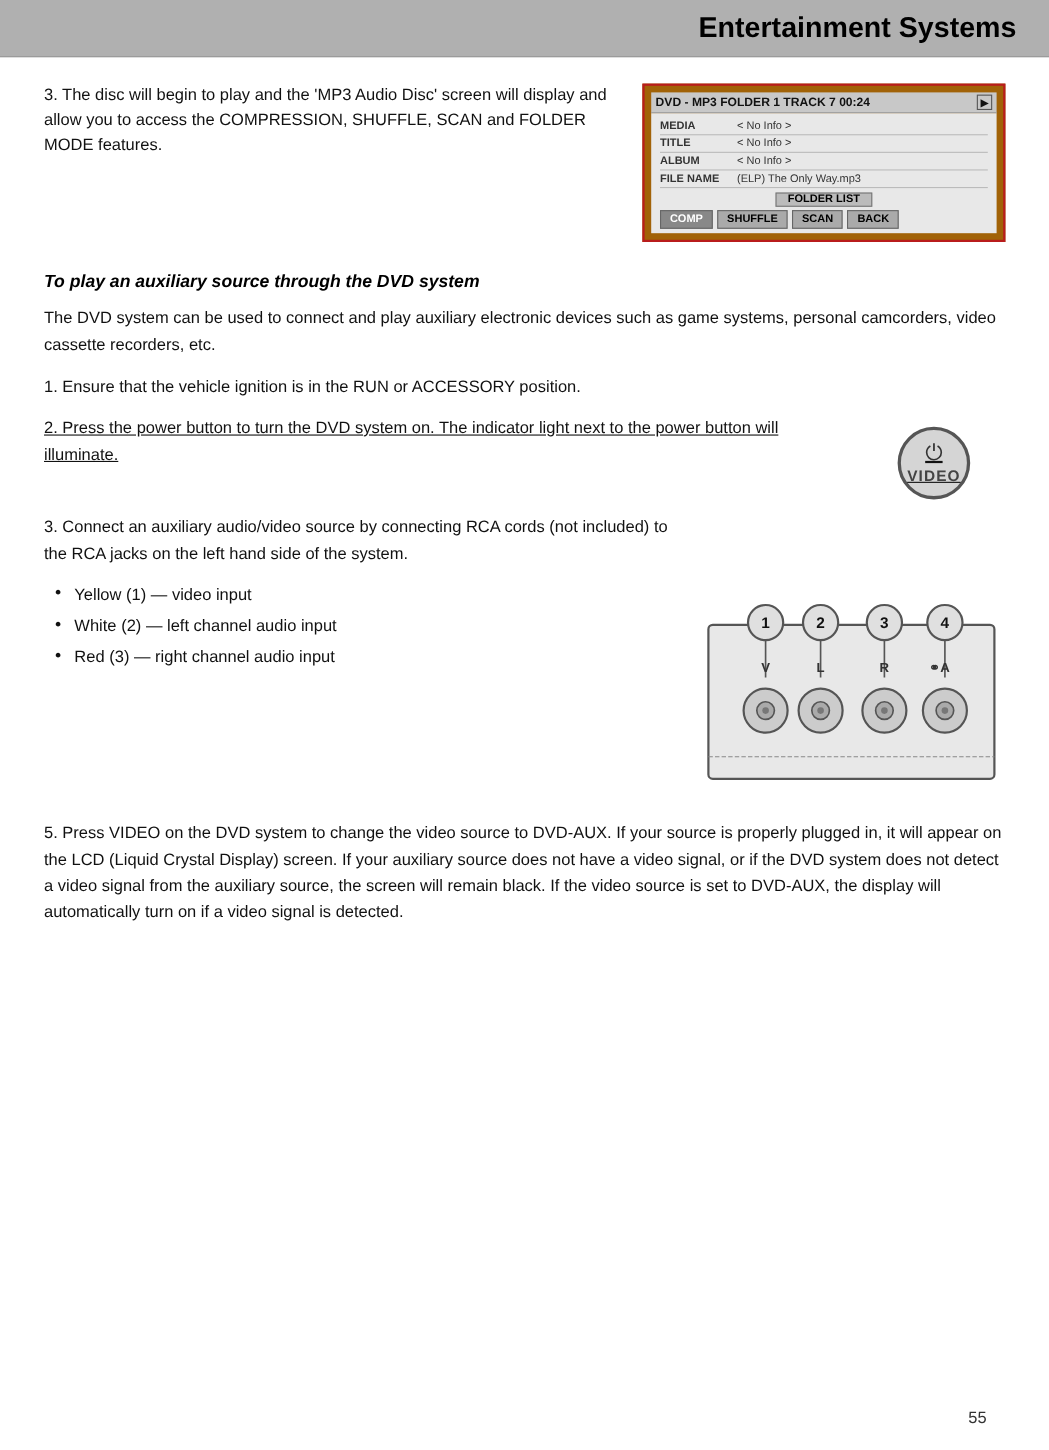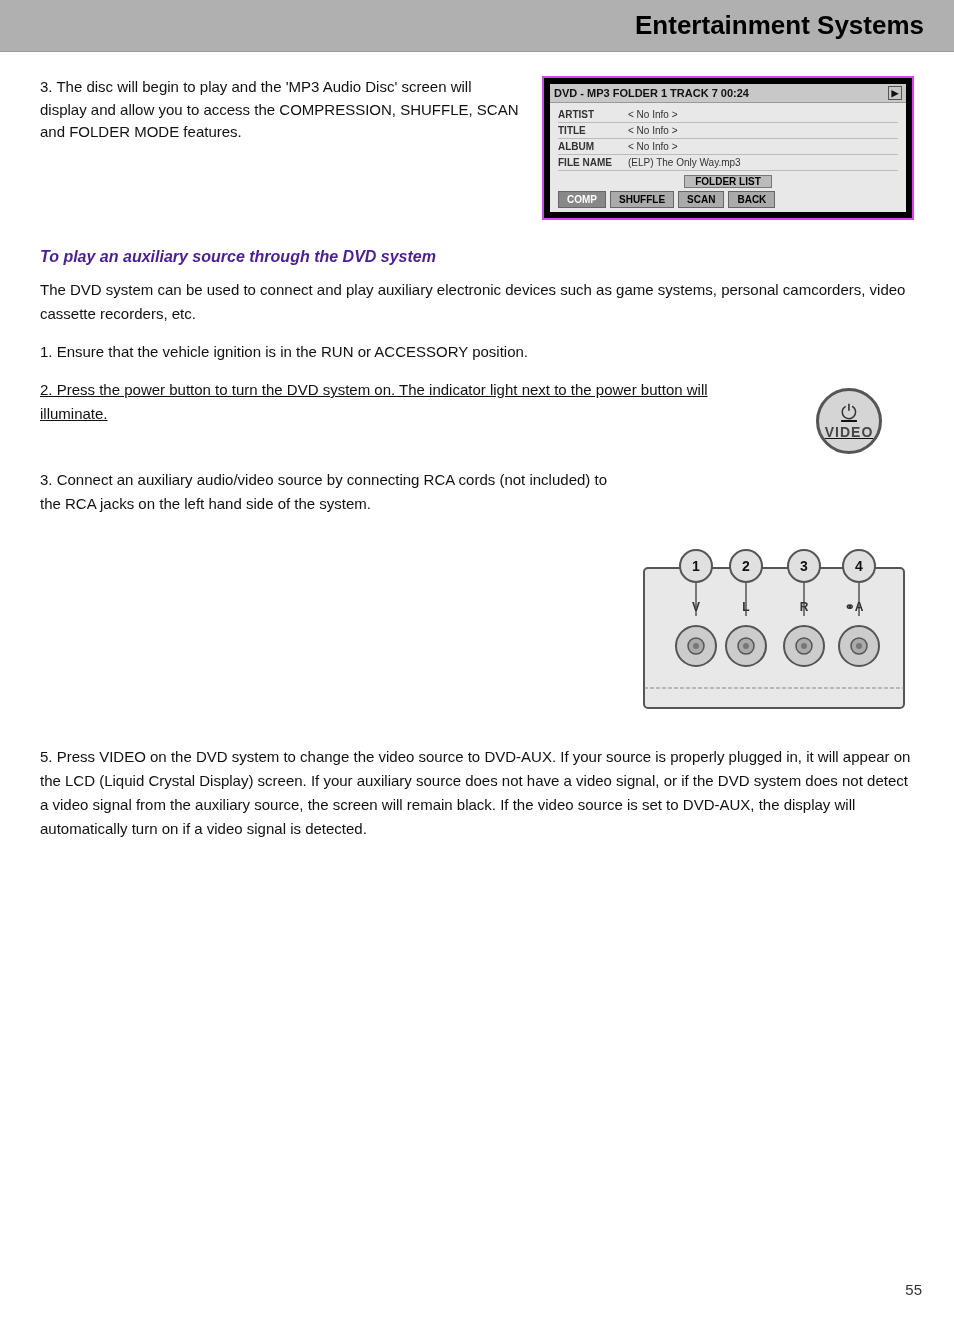--- a/index.html
+++ b/index.html
@@ -36,24 +36,24 @@
       display: flex;
       gap: 20px;
       margin-bottom: 28px;
     }
     .top-text {
       flex: 1;
       font-size: 15px;
       line-height: 1.5;
     }
     .screen-mockup {
-      width: 372px;
+      width: 330px;
       flex-shrink: 0;
-      border: 2px solid #d946ef;
-      background: #000000;
+      border: 2px solid #b91c1c;
+      background: #a16207;
       padding: 6px;
       font-size: 11px;
     }
     .screen-top-bar {
       display: flex;
       align-items: center;
       background: #c8c8c8;
       border-bottom: 1px solid #999;
       padding: 2px 4px;
       gap: 8px;
@@ -120,21 +120,21 @@
       color: #000;
     }
     .screen-btn.comp { background: #888; color: #fff; }
 
     
     .section-heading {
       font-size: 16px;
       font-weight: bold;
       font-style: italic;
       margin-bottom: 12px;
-      color: #4c1d95;
+      color: #000000;
     }
 
     
     .para {
       margin-bottom: 14px;
       line-height: 1.6;
     }
 
     
     .mid-section {
@@ -215,21 +215,21 @@
       flex-shrink: 0;
     }
     .rca-svg {
       width: 280px;
     }
 
     
     .page-num {
       position: absolute;
       bottom: 20px;
-      right: 32px;
+      right: 57px;
       font-size: 15px;
       color: #333;
     }
 
     
     .bottom-paras {
       margin-top: 10px;
     }
   </style>
 </head>
@@ -245,21 +245,21 @@
     <div class="top-text">
       <p>3. The disc will begin to play and the 'MP3 Audio Disc' screen will display and allow you to access the COMPRESSION, SHUFFLE, SCAN and FOLDER MODE features.</p>
     </div>
     <div class="screen-mockup">
       <div class="screen-top-bar">
         <span>DVD - MP3   FOLDER 1   TRACK 7   00:24</span>
         <div class="play-icon">▶</div>
       </div>
       <div class="screen-body">
         <div class="screen-row">
-          <span class="screen-label">ARTIST</span>
+          <span class="screen-label">MEDIA</span>
           <span class="screen-value">&lt; No Info &gt;</span>
         </div>
         <div class="screen-row">
           <span class="screen-label">TITLE</span>
           <span class="screen-value">&lt; No Info &gt;</span>
         </div>
         <div class="screen-row">
           <span class="screen-label">ALBUM</span>
           <span class="screen-value">&lt; No Info &gt;</span>
         </div>
@@ -294,20 +294,34 @@
       <div class="power-circle">
         <span class="power-symbol">⏻</span>
         <span class="power-label">VIDEO</span>
       </div>
     </div>
   </div>
 
   <div class="bottom-section">
     <div class="bottom-text">
       <p class="para">3. Connect an auxiliary audio/video source by connecting RCA cords (not included) to the RCA jacks on the left hand side of the system.</p>
+      <ul class="bullet-list">
+        <li>
+          <span></span>
+          <span>Yellow (1) — video input</span>
+        </li>
+        <li>
+          <span></span>
+          <span>White (2) — left channel audio input</span>
+        </li>
+        <li>
+          <span></span>
+          <span>Red (3) — right channel audio input</span>
+        </li>
+      </ul>
     </div>
 
     <div class="rca-diagram">
       <svg class="rca-svg" viewBox="0 0 280 260" xmlns="http://www.w3.org/2000/svg">
 
         <rect x="10" y="100" width="260" height="140" rx="4" fill="#e8e8e8" stroke="#555" stroke-width="2"></rect>
 
         <circle cx="62" cy="98" r="16" fill="#e0e0e0" stroke="#555" stroke-width="2"></circle>
         <text x="62" y="103" text-anchor="middle" font-size="14" font-weight="bold" fill="#111">1</text>
 

